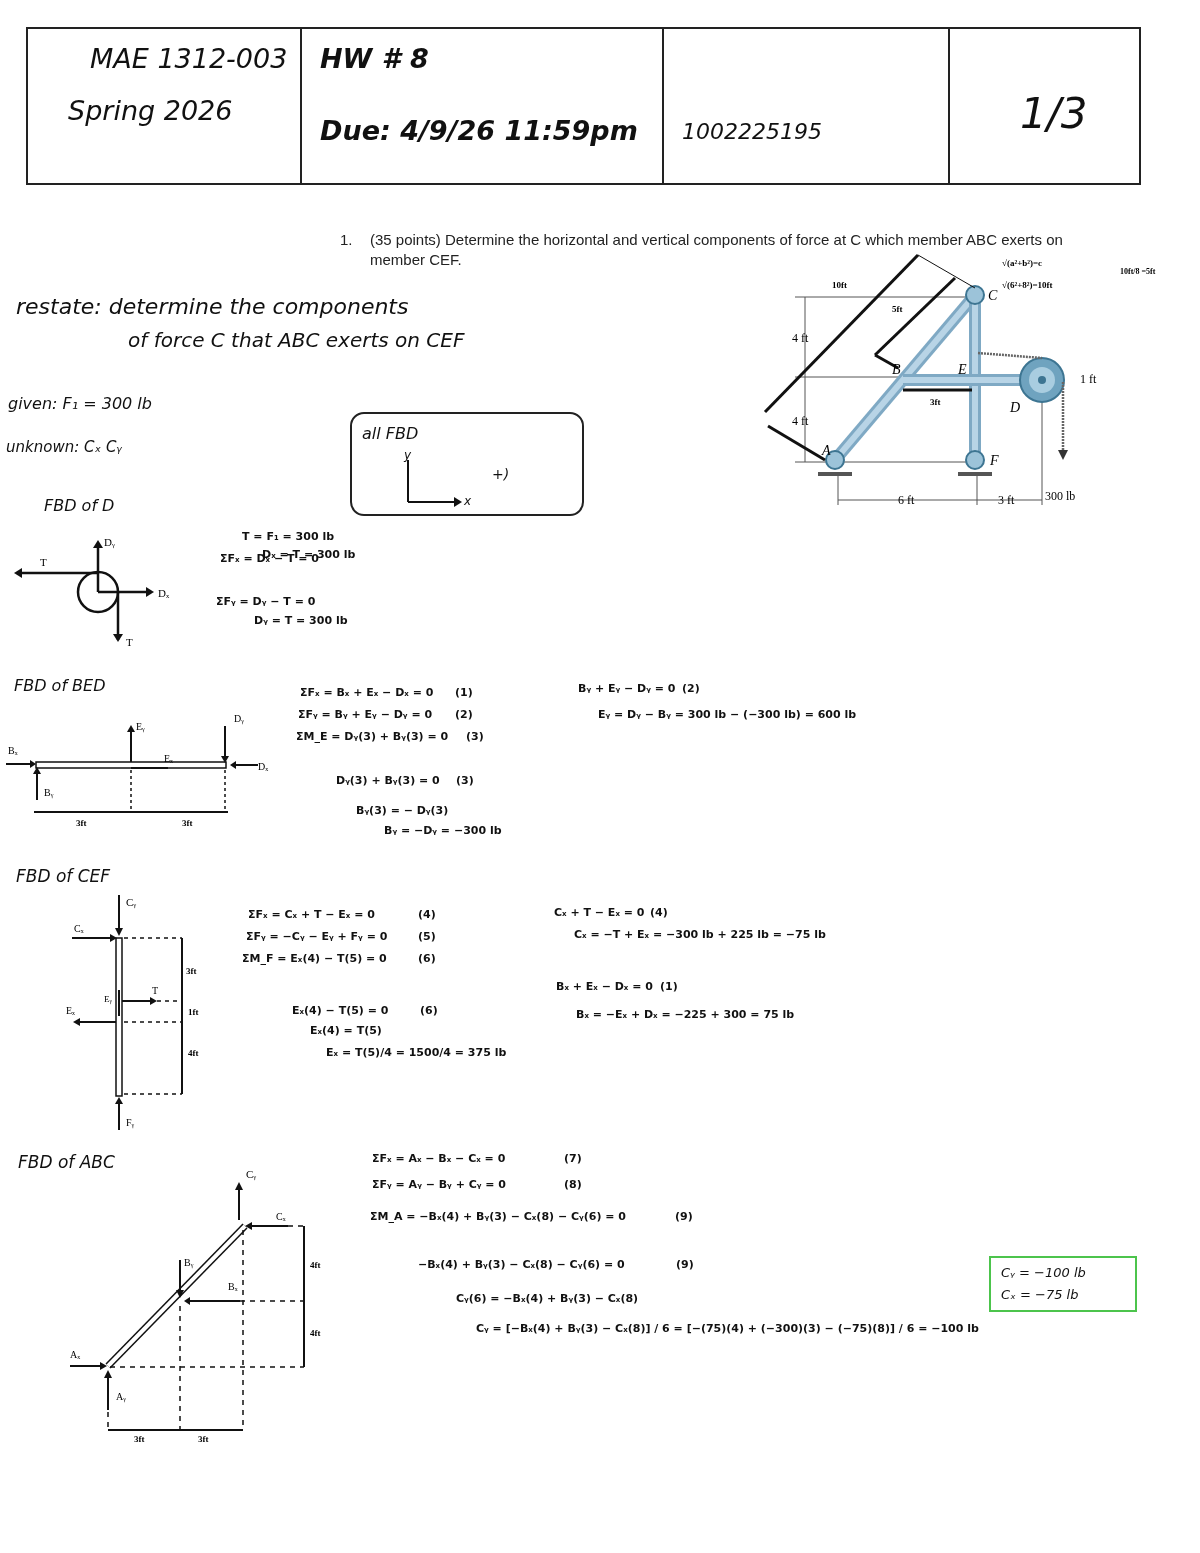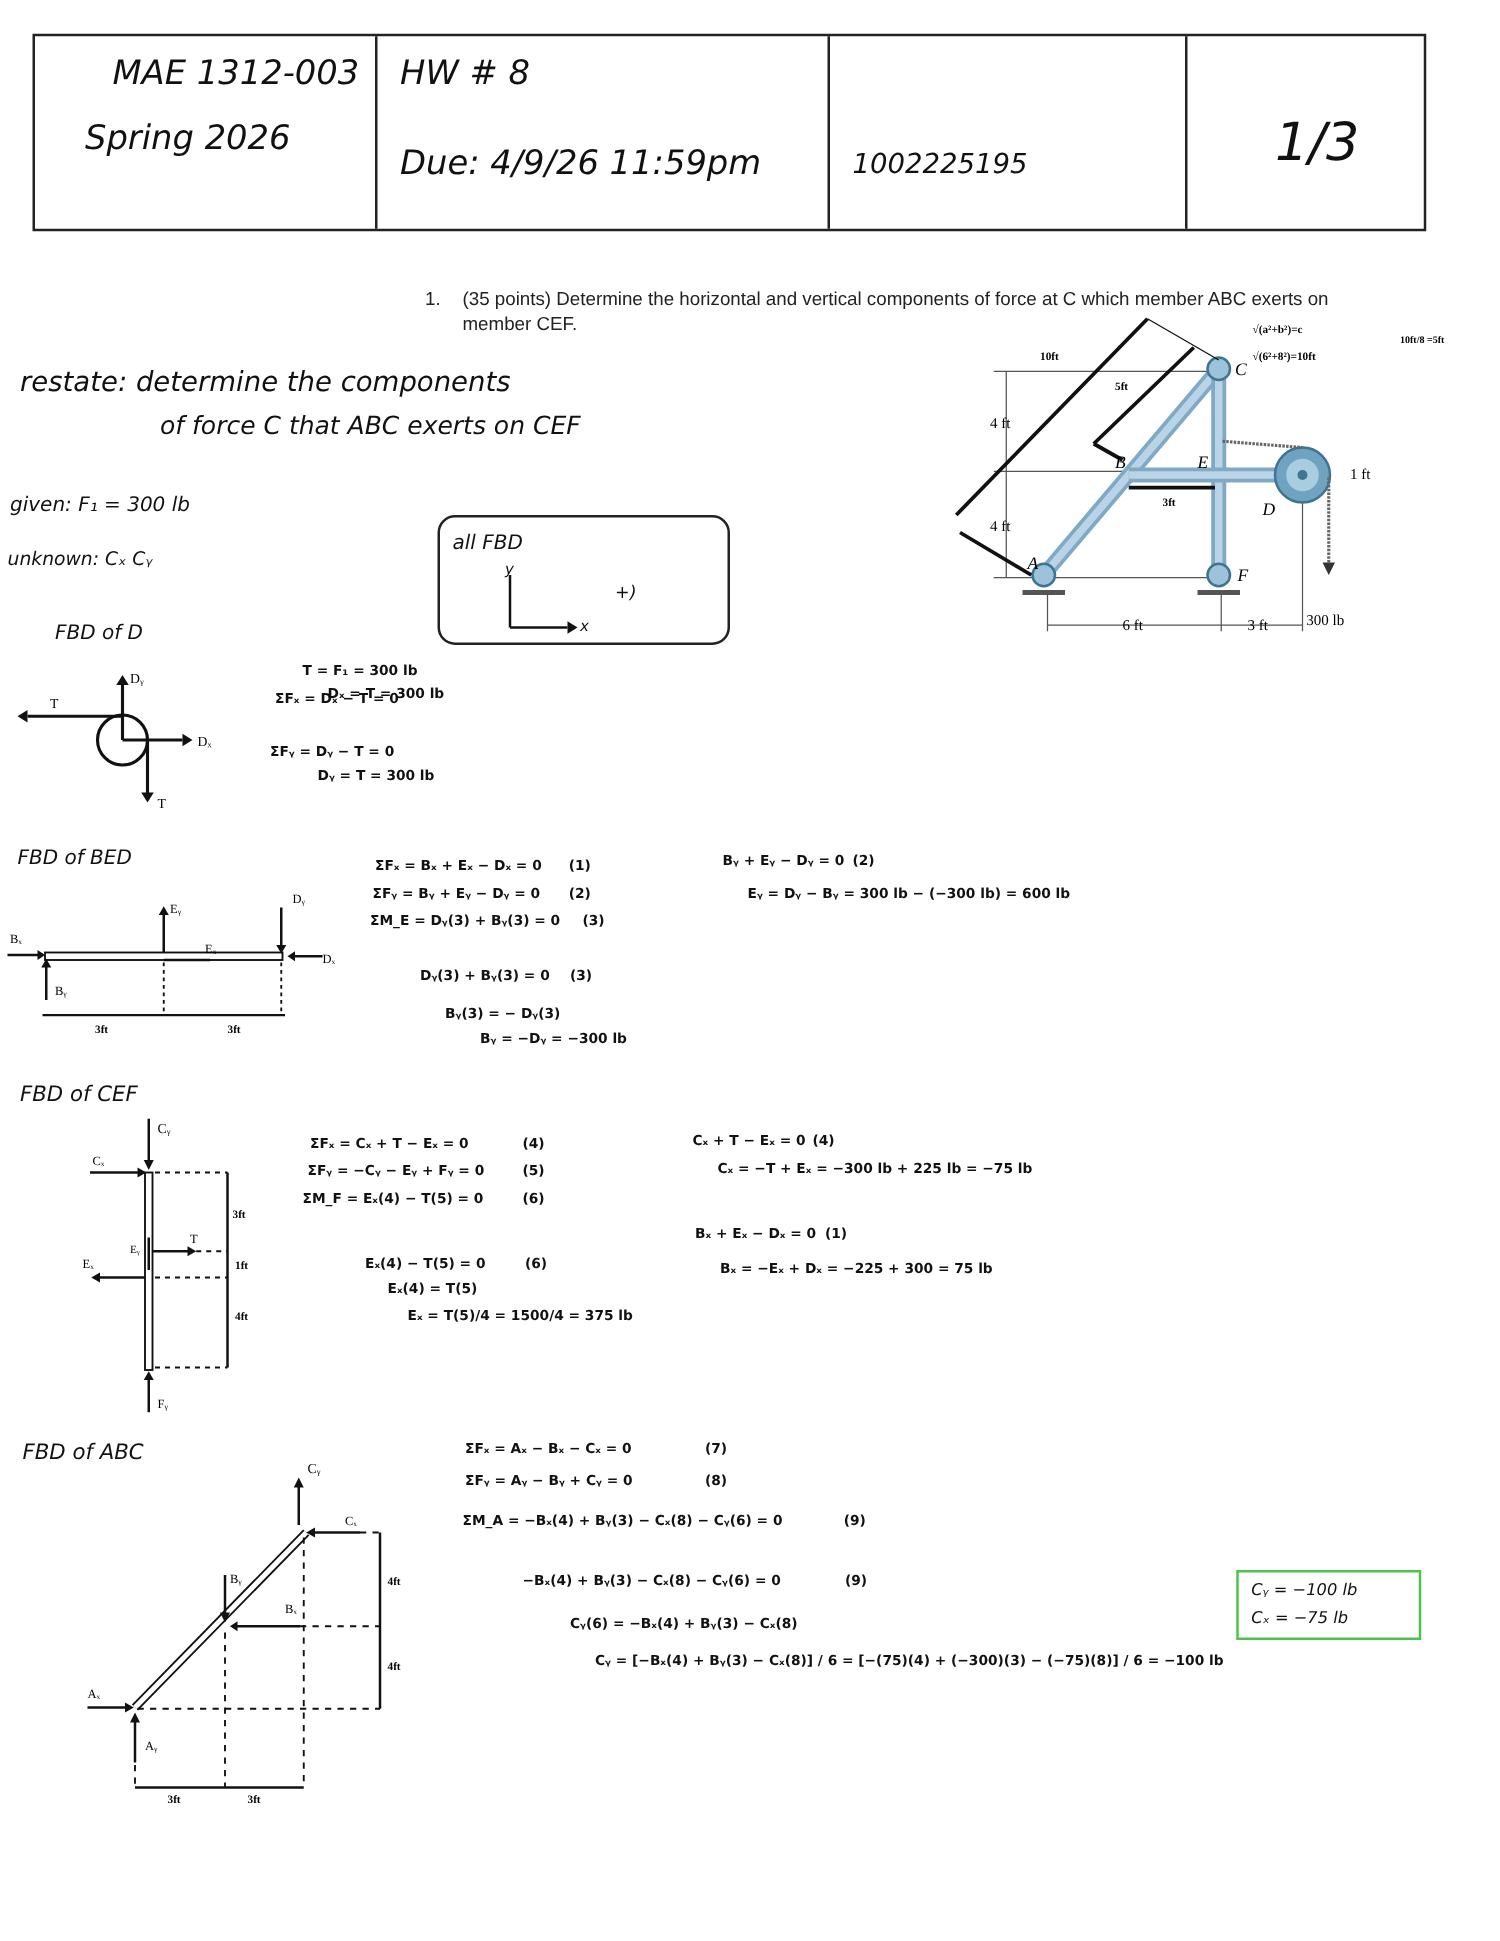--- a/index.html
+++ b/index.html
@@ -6,21 +6,21 @@
   body { width: 1200px; height: 1553px; position: relative; overflow: hidden;
          font-family: "DejaVu Sans", sans-serif; color: #111; }
   .hw { font-family: "DejaVu Sans", sans-serif; color: #111; font-style: italic; }
   .abs { position: absolute; }
 
   
   .header-table { position: absolute; left: 26px; top: 15px; width: 1115px; height: 158px;
                   border: 2.5px solid #222; display: flex; box-sizing: border-box; margin-top: 12px; }
   .hcell { border-right: 2.5px solid #222; box-sizing: border-box; position: relative; }
   .hcell:last-child { border-right: none; }
-  .c1 { width: 274px; } .c2 { width: 362px; } .c3 { width: 286px; } .c4 { flex: 1; }
+  .c1 { width: 274px; } .c2 { width: 362px; font-weight: bold; } .c3 { width: 286px; } .c4 { flex: 1; }
   .htext { position: absolute; font-size: 27px; font-style: italic; font-family: "DejaVu Sans", sans-serif; }
 
   
   .problem { position: absolute; left: 340px; top: 230px; width: 760px;
              font-family: "Liberation Sans", sans-serif; font-size: 15px; line-height: 20px; color: #222; }
   .problem .num { position: absolute; left: 0; }
   .problem .txt { margin-left: 30px; }
 
   .note { font-size: 18px; }
   .eqn { font-size: 11px; font-weight: bold; white-space: nowrap; }

